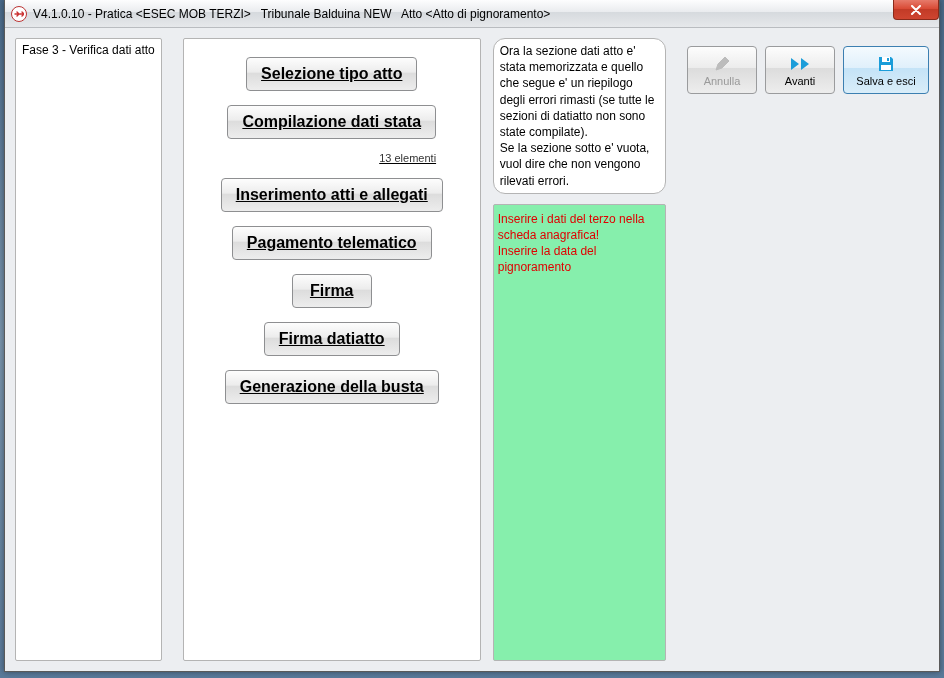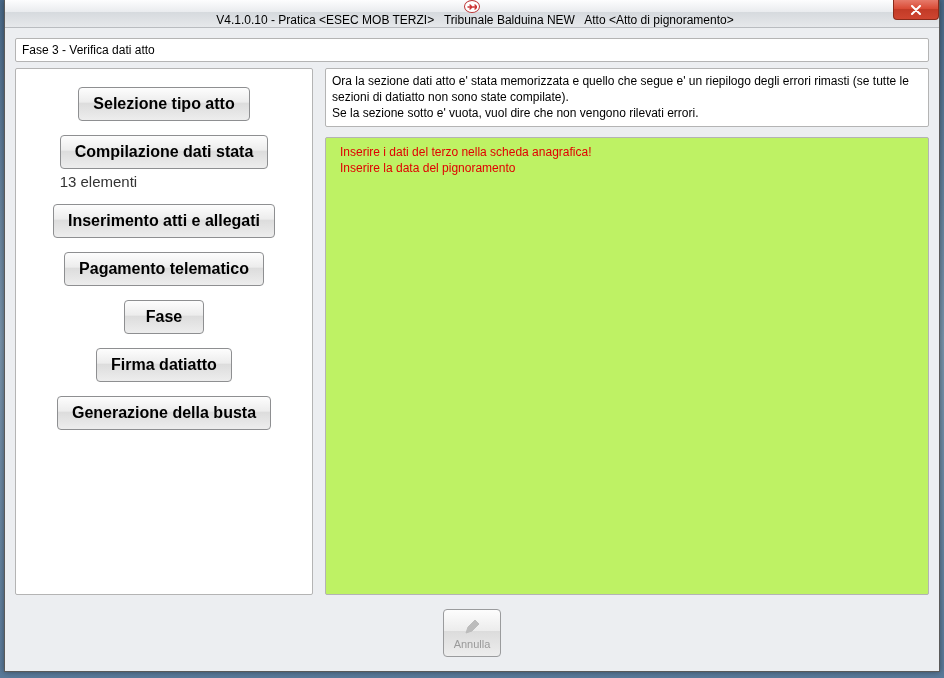--- a/index.html
+++ b/index.html
@@ -26,21 +26,20 @@
   }
 
   .titlebar {
     height: 28px;
     background: linear-gradient(180deg, #fdfdfe 0%, #e9ebee 45%, #d6dade 46%, #e6e8eb 100%);
     border-bottom: 1px solid #b9bcc0;
     display: flex;
     align-items: center;
     padding: 0 0 0 6px;
     position: relative;
-    flex-direction: column;
   }
   .title-icon {
     width: 16px; height: 16px;
     border-radius: 50%;
     border: 1px solid #b33;
     display: flex; align-items: center; justify-content: center;
     margin-right: 6px;
     background: #fff;
   }
   .title-icon svg { display:block; }
@@ -60,22 +59,22 @@
     border-bottom-right-radius: 4px;
     display: flex; align-items: center; justify-content: center;
     cursor: pointer;
   }
   .close-btn svg { display:block; }
 
   .client {
     flex: 1;
     padding: 10px 10px 10px 10px;
     display: flex;
-    flex-direction: column;
-    gap: 6px;
+    flex-direction: row;
+    gap: 21px;
     min-height: 0;
   }
 
   .phase-bar {
     border: 1px solid #b4b4b4;
     background: #fff;
     padding: 4px 6px;
     font-size: 12px;
     border-radius: 2px;
   }
@@ -95,88 +94,89 @@
     padding: 18px 10px 10px 10px;
     display: flex;
     flex-direction: column;
     align-items: center;
     gap: 14px;
   }
 
   .step-wrap {
     display: flex;
     flex-direction: column;
-    align-items: flex-start;
+    align-items: flex-end;
     gap: 2px;
+    text-decoration: underline;
   }
 
   .step-btn {
     border: 1px solid #8e8f91;
     border-radius: 4px;
     background: linear-gradient(180deg, #fdfdfd 0%, #ececec 45%, #dcdcdc 46%, #ededed 100%);
     padding: 7px 14px;
     font-size: 16px;
     font-weight: bold;
     font-family: Tahoma, Arial, sans-serif;
     cursor: pointer;
     min-width: 80px;
     text-align: center;
     color: #000;
   }
   .step-btn.active {
     color: #2222dd;
     font-style: italic;
   }
   .step-sub {
-    font-size: 15px;
+    font-size: 11px;
     color: #333;
-    margin-top: 2px;
+    margin-top: 11px;
   }
 
   .right-col {
     flex: 1;
     display: flex;
     flex-direction: column;
     gap: 10px;
     min-width: 0;
   }
 
   .info-box {
     border: 1px solid #b4b4b4;
     background: #fff;
     padding: 4px 6px;
     font-size: 12px;
     line-height: 1.35;
-    border-radius: 2px;
+    border-radius: 12px;
   }
 
   .error-box {
     flex: 1;
     border: 1px solid #b4b4b4;
-    background: #bef264;
-    padding: 6px 14px;
+    background: #86efac;
+    padding: 6px 4px;
     font-size: 12px;
     color: #e00000;
     line-height: 1.35;
     border-radius: 2px;
     overflow: auto;
     white-space: pre-line;
   }
 
   .footer {
     height: 60px;
     display: flex;
     align-items: center;
     justify-content: center;
     gap: 8px;
     padding-top: 4px;
   }
 
   .foot-btn {
-    width: 58px;
+    width: 70px;
     height: 48px;
     border: 1px solid #9a9b9d;
     border-radius: 4px;
     background: linear-gradient(180deg, #fdfdfd 0%, #ececec 45%, #dcdcdc 46%, #ededed 100%);
     display: flex;
     flex-direction: column;
     align-items: center;
     justify-content: center;
     gap: 2px;
     font-size: 11px;
@@ -237,21 +237,21 @@
 
         <div class="step-wrap">
           <button class="step-btn">Inserimento atti e allegati</button>
         </div>
 
         <div class="step-wrap">
           <button class="step-btn">Pagamento telematico</button>
         </div>
 
         <div class="step-wrap">
-          <button class="step-btn">Fase</button>
+          <button class="step-btn">Firma</button>
         </div>
 
         <div class="step-wrap">
           <button class="step-btn">Firma datiatto</button>
         </div>
 
         <div class="step-wrap">
           <button class="step-btn">Generazione della busta</button>
         </div>
 
@@ -271,18 +271,37 @@
       <button class="foot-btn disabled">
         <span class="foot-icon">
           <svg width="18" height="18" viewBox="0 0 18 18">
               <path d="M3 15 L5 9 L12 2 L16 6 L9 13 L3 15 Z" fill="#bcbcbc"></path>
             </svg>
         </span>
         <span class="foot-label">Annulla</span>
       </button>
 
 
-
+      <button class="foot-btn">
+        <span class="foot-icon">
+          <svg width="22" height="16" viewBox="0 0 22 16">
+              <path d="M2 2 L10 8 L2 14 Z M12 2 L20 8 L12 14 Z" fill="#1b9dd9"></path>
+            </svg>
+        </span>
+        <span class="foot-label">Avanti</span>
+      </button>
+
+      <button class="foot-btn wide selected">
+        <span class="foot-icon">
+          <svg width="18" height="18" viewBox="0 0 18 18">
+            <path d="M2 2 H14 L16 4 V16 H2 Z" fill="#1b9dd9"></path>
+            <rect x="5" y="2" width="8" height="5" fill="#fff"></rect>
+            <rect x="10" y="3" width="2" height="3" fill="#1b9dd9"></rect>
+            <rect x="4" y="10" width="10" height="5" fill="#fff"></rect>
+          </svg>
+        </span>
+        <span class="foot-label">Salva e esci</span>
+      </button>
 
     </div>
 
   </div>
 </div>
 
 </body></html>

